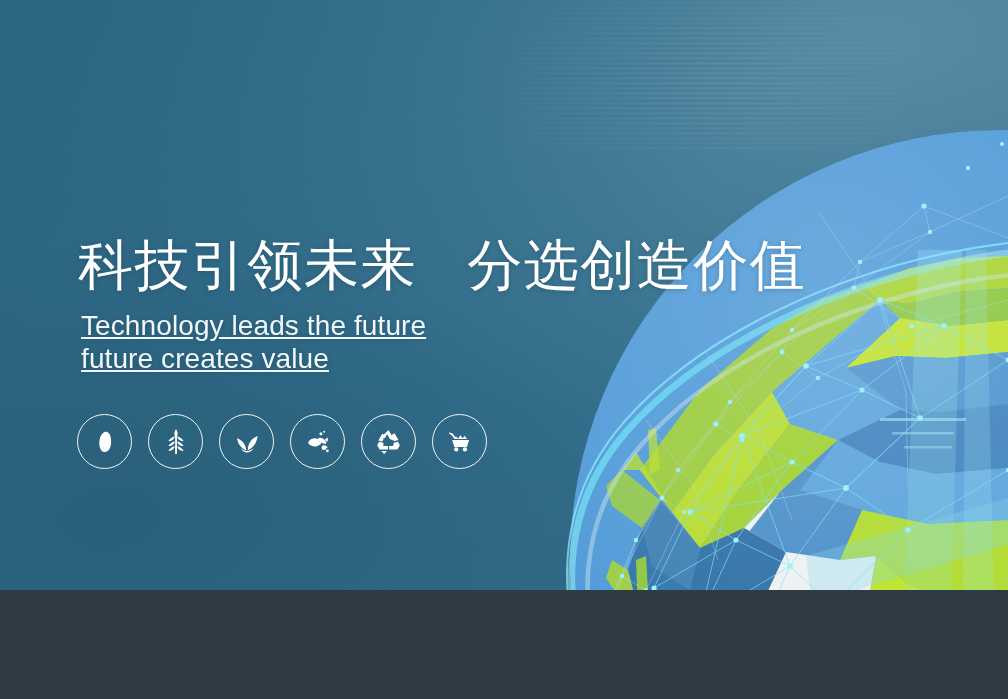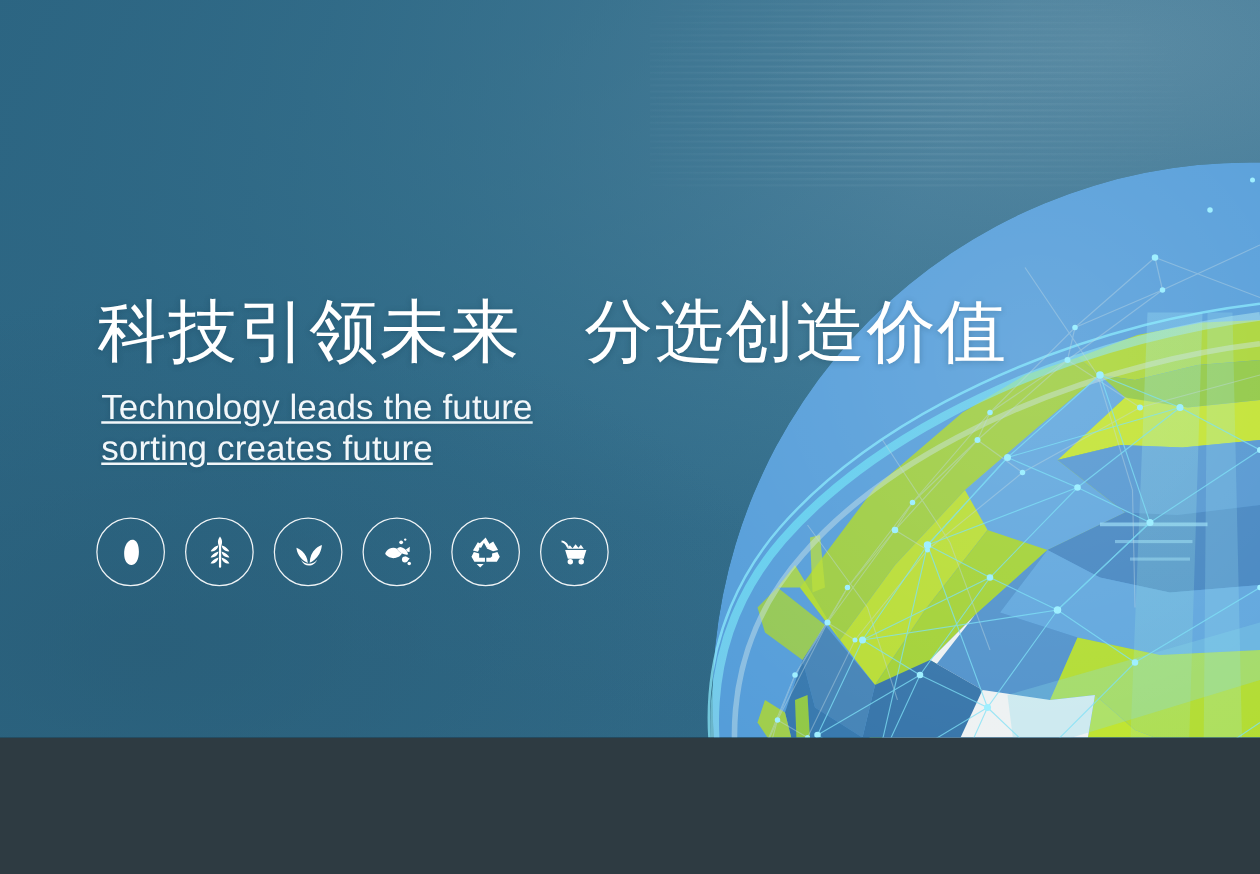--- a/index.html
+++ b/index.html
@@ -306,21 +306,21 @@
         <circle cx="1008" cy="470" r="2.2"></circle>
       <circle cx="968" cy="168" r="2.2"></circle>
         <circle cx="1002" cy="144" r="2.0"></circle>
     </g>
   </svg>
 
   <div class="content">
     <h1 class="headline">科技引领未来   分选创造价值</h1>
     <div class="subline">
       <span class="subline-row">Technology leads the future</span>
-      <span class="subline-row">sorting creates future</span>
+      <span class="subline-row">future creates value</span>
     </div>
   </div>
 
   <div class="icon-row">
 
     <div class="icon-badge">
       <svg width="28" height="28" viewBox="0 0 32 32">
         <path d="M18.6 4.6c2.9 1.4 4.4 5 4.4 10.6 0 6.9-2.6 12.2-6.9 12.2-4.1 0-6.6-4.2-6.6-10.4 0-5.2 1.6-9.4 4.2-11.4 1.7-1.3 3.4-1.6 4.9-1z"></path>
       </svg>
     </div>

